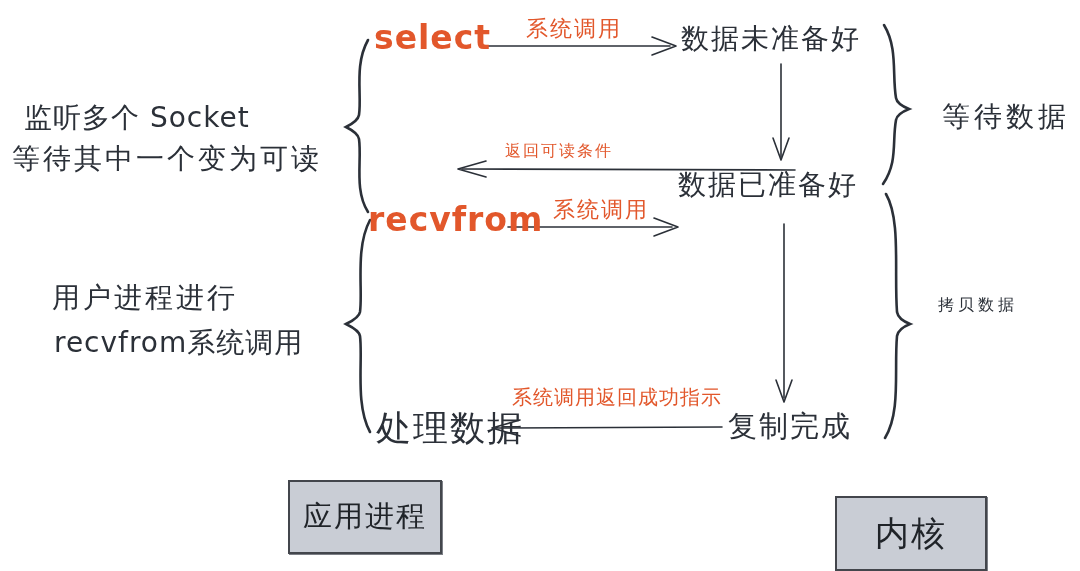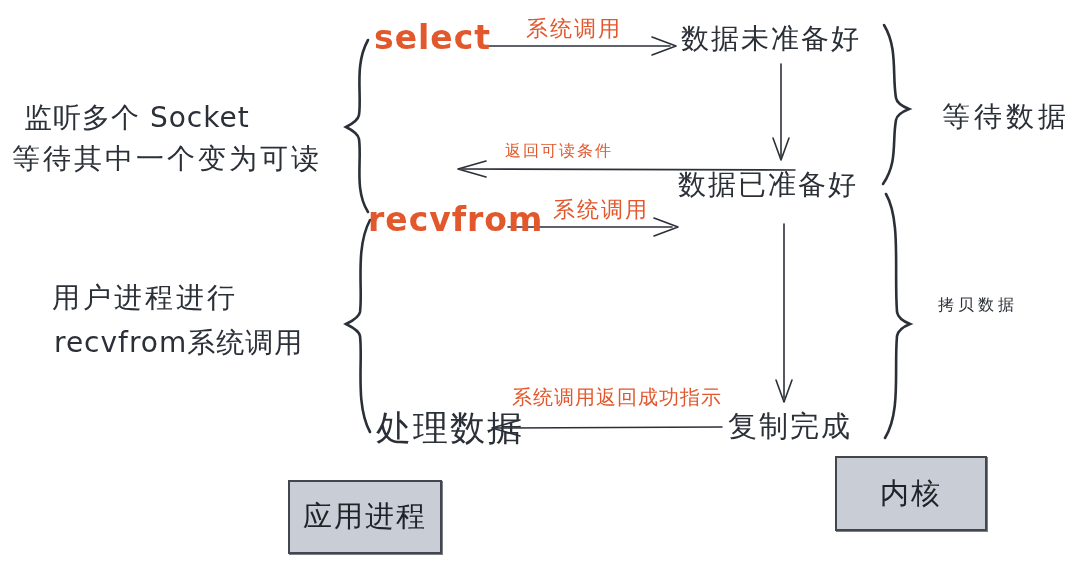--- a/index.html
+++ b/index.html
@@ -106,17 +106,17 @@
   <div class="txt" style="left:54px; top:328px; font-size:28px; letter-spacing:1px;">recvfrom系统调用</div>
 
   <div class="txt" style="left:376px; top:409px; font-size:35px; letter-spacing:2px;">处理数据</div>
 
   <div class="txt" style="left:942px; top:102px; font-size:28px; letter-spacing:4px;">等待数据</div>
   <div class="txt" style="left:938px; top:296px; font-size:16px; letter-spacing:4px;">拷贝数据</div>
 
   <div class="box" style="left:288px; top:480px; width:150px; height:70px; font-size:29px; letter-spacing:2px;">
     <span>应用进程</span>
   </div>
-  <div class="box" style="left:835px; top:456px; width:148px; height:71px; font-size:29px; letter-spacing:2px;">
+  <div class="box" style="left:835px; top:496px; width:148px; height:71px; font-size:34px; letter-spacing:2px;">
     <span>内核</span>
   </div>
 
 </div>
 
 </body></html>

